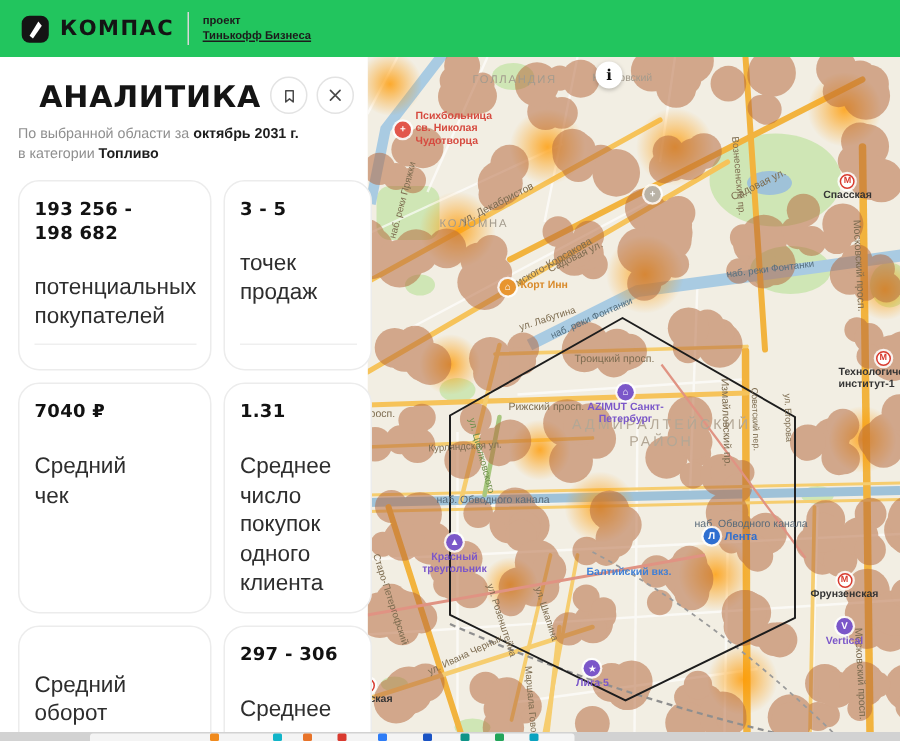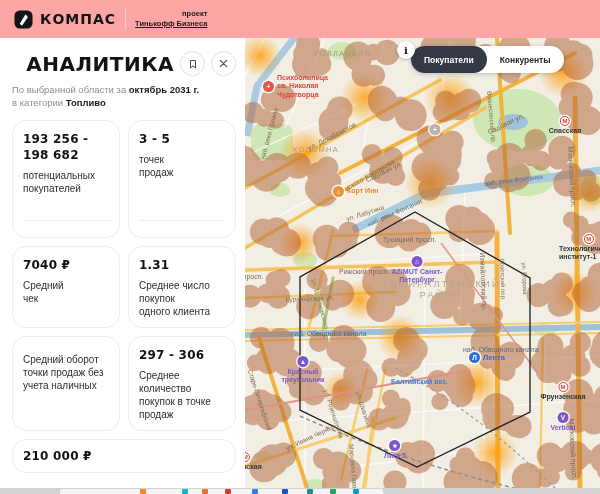--- a/index.html
+++ b/index.html
@@ -1,45 +1,45 @@
 <!DOCTYPE html>
 <html><head>
 <meta charset="utf-8">
 <style>
   html,body{margin:0;padding:0;}
   body{width:600px;height:494px;overflow:hidden;background:#fff;
        font-family:"Liberation Sans","DejaVu Sans",sans-serif;}
   .screen{position:relative;width:600px;height:494px;overflow:hidden;background:#fff;}
 
   
-  .header{position:absolute;left:0;top:0;width:600px;height:38px;background:#fca5a5;
+  .header{position:absolute;left:0;top:0;width:600px;height:38px;background:#22c55e;
           display:flex;align-items:center;padding-left:14px;box-sizing:border-box;z-index:30;}
   .logo-mark{width:19px;height:19px;margin-right:7px;}
   .logo-text{font-family:"DejaVu Sans",sans-serif;font-weight:800;font-size:14px;letter-spacing:1px;color:#141414;}
   .header-sep{width:1px;height:22px;background:#d8d8d8;margin:0 9px;}
-  .project{font-size:7.5px;line-height:1.3;color:#1c1c1c;font-weight:700;text-align:right;}
+  .project{font-size:7.5px;line-height:1.3;color:#1c1c1c;font-weight:700;}
   .project .l2{font-weight:700;text-decoration:underline;}
 
   
   .panel{position:absolute;left:0;top:38px;width:245px;height:450px;background:#fff;
          box-sizing:border-box;padding:13px 9px 0 12px;z-index:20;}
   .panel-head{display:flex;align-items:center;text-align:right;}
   .panel-title{font-family:"DejaVu Sans",sans-serif;font-weight:800;font-size:20px;
                letter-spacing:.5px;color:#141414;flex:1;}
   .icon-btn{width:25px;height:25px;border-radius:50%;border:1px solid #e3e3e3;background:#fff;
             display:flex;align-items:center;justify-content:center;margin-left:6px;cursor:pointer;padding:0;}
   .subtitle{margin-top:7px;font-size:9.5px;line-height:1.4;color:#8f8f8f;}
   .subtitle b{color:#1d1d1d;}
   .cards{margin-top:10px;display:grid;grid-template-columns:1fr 1fr;gap:8px;}
   .card{border:1px solid #ececec;border-radius:14px;background:#fff;padding:10px 9px 9px 10px;
         box-sizing:border-box;display:flex;flex-direction:column;}
   .card.wide{grid-column:1 / span 2;padding:8px 10px;}
   .card-value{font-family:"DejaVu Sans",sans-serif;font-weight:800;font-size:12px;line-height:1.35;
               color:#121212;text-transform:uppercase;letter-spacing:.2px;}
-  .card-label{margin-top:6px;font-size:10px;line-height:1.3;color:#2e2e2e;}
+  .card-label{margin-top:19px;font-size:15px;line-height:1.3;color:#2e2e2e;}
   .card-sep{border-top:1px solid #efefef;margin:8px 0 7px;}
   .card-foot{display:flex;align-items:center;gap:4px;margin-top:auto;}
   .card-foot .ft{font-size:8.8px;line-height:1.3;color:#2e2e2e;flex:1;}
   .card-row1{min-height:118px;}
   .spacer{flex:1;}
 
   
   .map{position:absolute;left:245px;top:38px;width:355px;height:450px;overflow:hidden;
        background:#f2eee3;z-index:10;}
   .map svg.base{position:absolute;left:0;top:0;}
@@ -581,24 +581,20 @@
         <div class="map-label" style="left: 118px; top: 405px; transform: rotate(85deg); transform-origin: 0px 0px;"><span class="txt" style="font-size: 6.5px; color: rgb(125, 108, 80); line-height: 1.2;">Маршала Говорова</span></div>
         <div class="map-label" style="left: 150px; top: 402px; transform: translateX(-50%); transform-origin: 0px 0px;"><span class="poi-col"><span class="poi-ic" style="width: 11px; height: 11px; background: rgb(123, 87, 201); color: rgb(255, 255, 255); font-size: 6.5px; font-weight: 700;">★</span><span class="txt" style="font-size: 7px; color: rgb(123, 87, 201); line-height: 1.2; font-weight: 700; text-align: center; display: block;">Лига 5</span></span></div>
         <div class="map-label" style="left: 318px; top: 344px; transform: translateX(-50%); transform-origin: 0px 0px;"><span class="poi-col"><span class="poi-ic" style="width: 10px; height: 10px; background: rgb(255, 255, 255); border: 1.5px solid rgb(216, 59, 47); box-sizing: border-box; color: rgb(216, 59, 47); font-size: 6px; font-weight: 800;">М</span><span class="txt" style="font-size: 7px; color: rgb(51, 51, 51); line-height: 1.2; font-weight: 700; text-align: center; display: block;">Фрунзенская</span></span></div>
         <div class="map-label" style="left: 318px; top: 374px; transform: translateX(-50%); transform-origin: 0px 0px;"><span class="poi-col"><span class="poi-ic" style="width: 11px; height: 11px; background: rgb(123, 87, 201); color: rgb(255, 255, 255); font-size: 6.5px; font-weight: 700;">V</span><span class="txt" style="font-size: 7px; color: rgb(123, 87, 201); line-height: 1.2; font-weight: 700; text-align: center; display: block;">Vertical</span></span></div>
         <div class="map-label" style="left: -16px; top: 414px; transform-origin: 0px 0px;"><span class="poi-col"><span class="poi-ic" style="width: 10px; height: 10px; background: rgb(255, 255, 255); border: 1.5px solid rgb(216, 59, 47); box-sizing: border-box; color: rgb(216, 59, 47); font-size: 6px; font-weight: 800;">М</span><span class="txt" style="font-size: 7px; color: rgb(51, 51, 51); line-height: 1.2; font-weight: 700;">Нарвская</span></span></div>
         <div class="map-label" style="left: 16px; top: 328px; transform: rotate(72deg); transform-origin: 0px 0px;"><span class="txt" style="font-size: 6.5px; color: rgb(125, 108, 80); line-height: 1.2;">Старо-Петергофский</span></div>
         <div class="map-label" style="left: 190px; top: 86px; transform: translateX(-50%); transform-origin: 0px 0px;"><span class="poi-col"><span class="poi-ic" style="width: 11px; height: 11px; background: rgb(185, 178, 166); color: rgb(255, 255, 255); font-size: 6.5px; font-weight: 700;">+</span></span></div>
       </div>
 
     <button class="info-btn">i</button>
-    <div class="map-toggle">
-      <button class="tg active">Покупатели</button>
-      <button class="tg">Конкуренты</button>
-    </div>
   </div>
 
   <div class="taskbar">
     <div class="tb-white"></div>
     <div id="tbicons">
         <div class="tb-ic" style="left: 140px; background: rgb(240, 138, 29);"></div>
         <div class="tb-ic" style="left: 182px; background: rgb(18, 181, 201);"></div>
         <div class="tb-ic" style="left: 202px; background: rgb(232, 116, 42);"></div>
         <div class="tb-ic" style="left: 225px; background: rgb(217, 58, 47);"></div>
         <div class="tb-ic" style="left: 252px; background: rgb(46, 124, 246);"></div>

